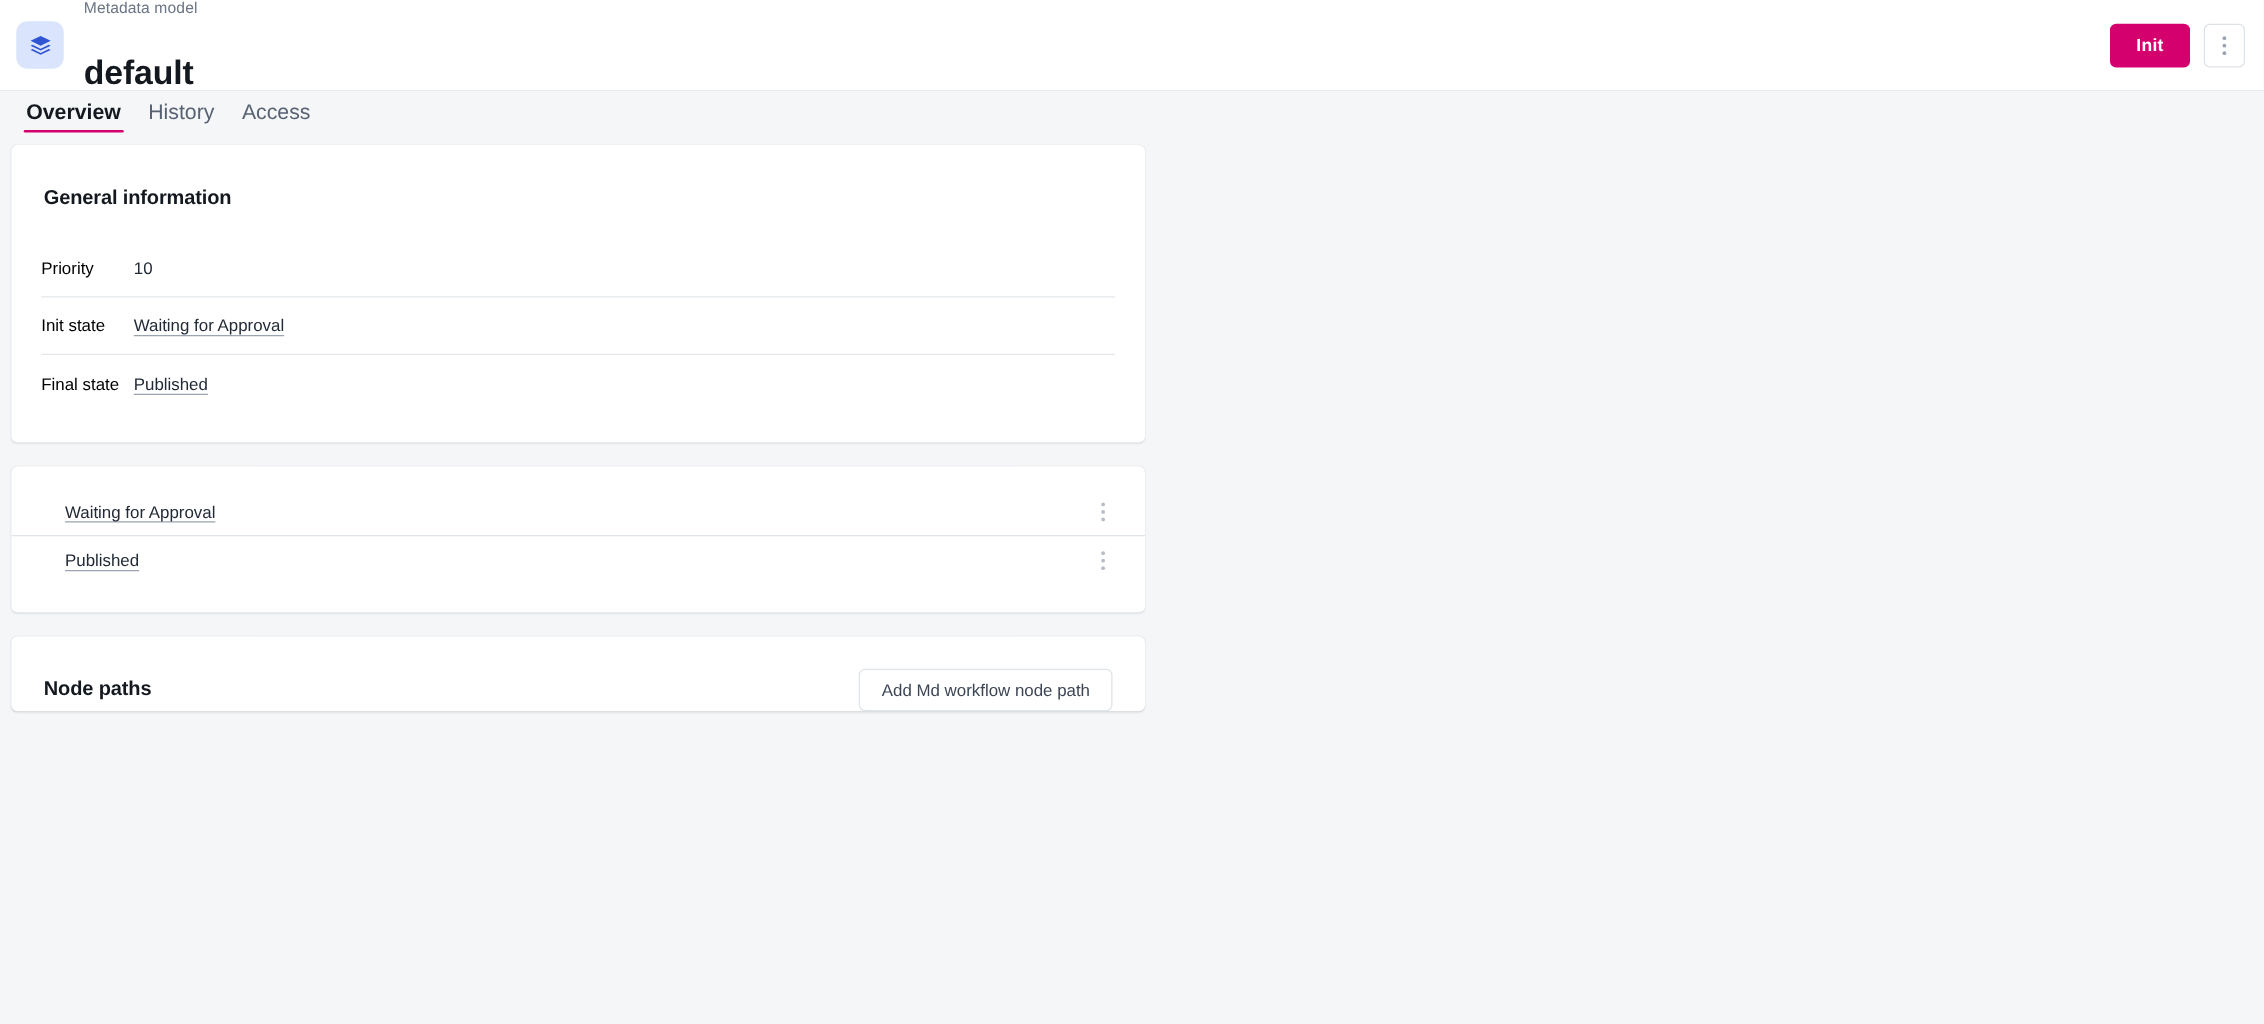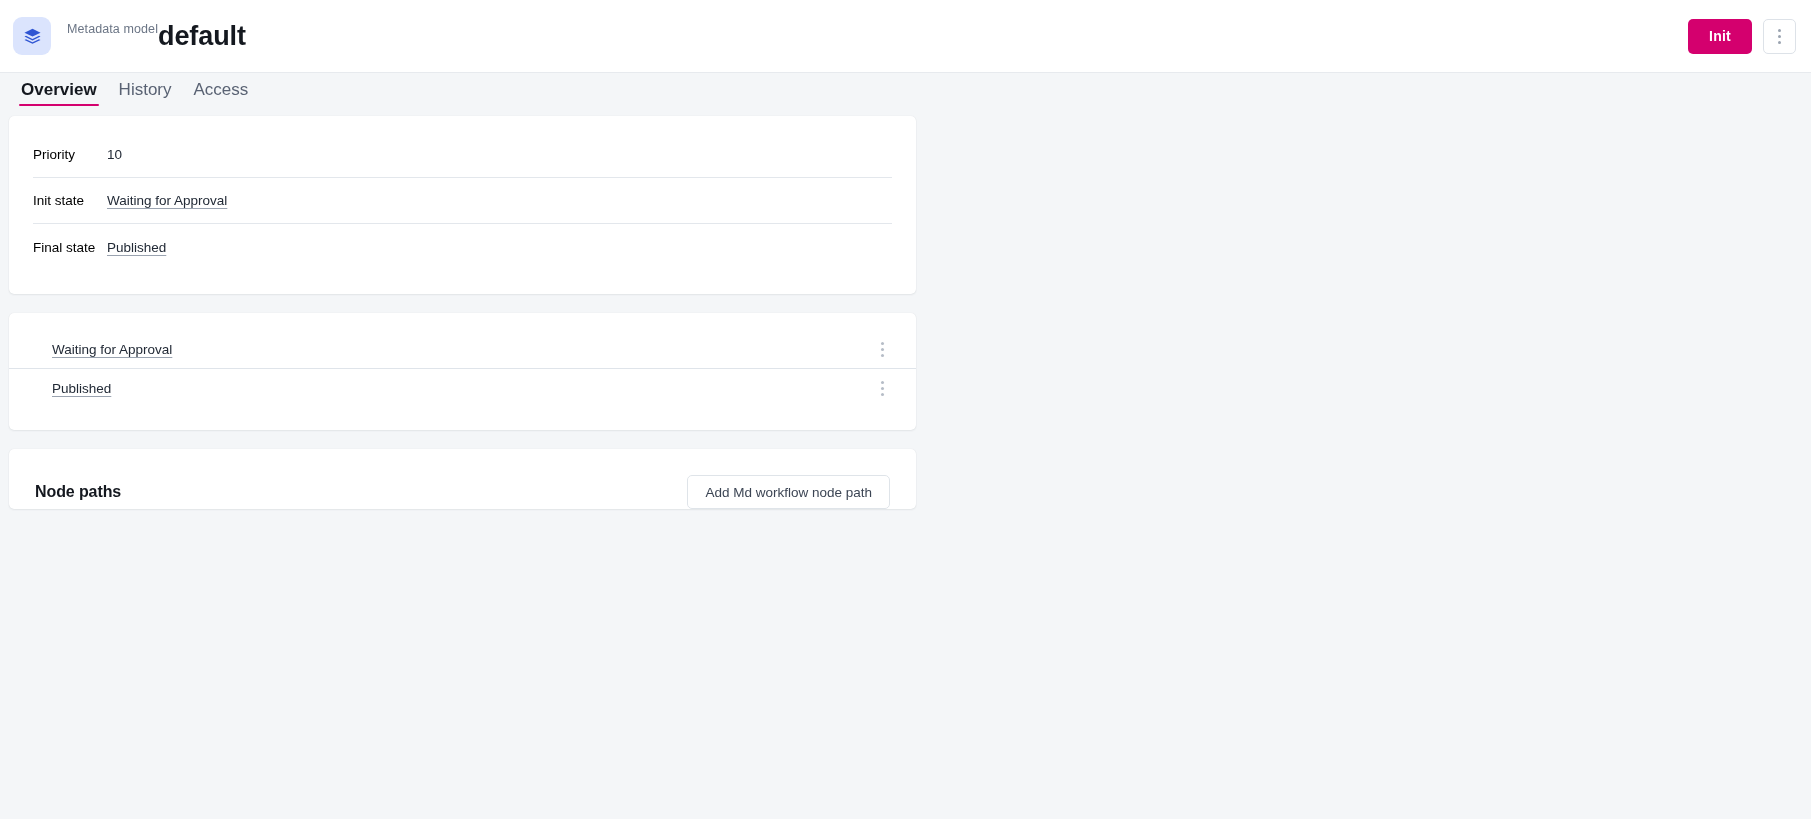--- a/index.html
+++ b/index.html
@@ -34,21 +34,21 @@
     width: 38px;
     height: 38px;
     border-radius: 9px;
     background: #dbe4fd;
     display: flex;
     align-items: center;
     justify-content: center;
     flex: 0 0 auto;
   }
   .entity-icon svg { display: block; }
-  .title-block { display: flex; flex-direction: row; justify-content: center; line-height: 1; }
+  .title-block { display: flex; flex-direction: column; justify-content: center; line-height: 1; gap: 27px; }
   .eyebrow {
     font-size: 12.5px;
     color: #6b7585;
     letter-spacing: .1px;
     margin-bottom: 5px;
   }
   .page-title {
     font-size: 27px;
     font-weight: 700;
     color: #14181f;
@@ -240,20 +240,23 @@
 
 <div class="tabbar">
   <div class="tab active">Overview</div>
   <div class="tab">History</div>
   <div class="tab">Access</div>
 </div>
 
 <div class="content">
 
   <div class="card">
+    <div class="card-head">
+      <div class="card-title">General information</div>
+    </div>
     <div class="fields">
       <div class="field-row">
         <div class="field-label">Priority</div>
         <div class="field-value">10</div>
       </div>
       <div class="field-row">
         <div class="field-label">Init state</div>
         <div class="field-value link-underline">Waiting for Approval</div>
       </div>
       <div class="field-row">

